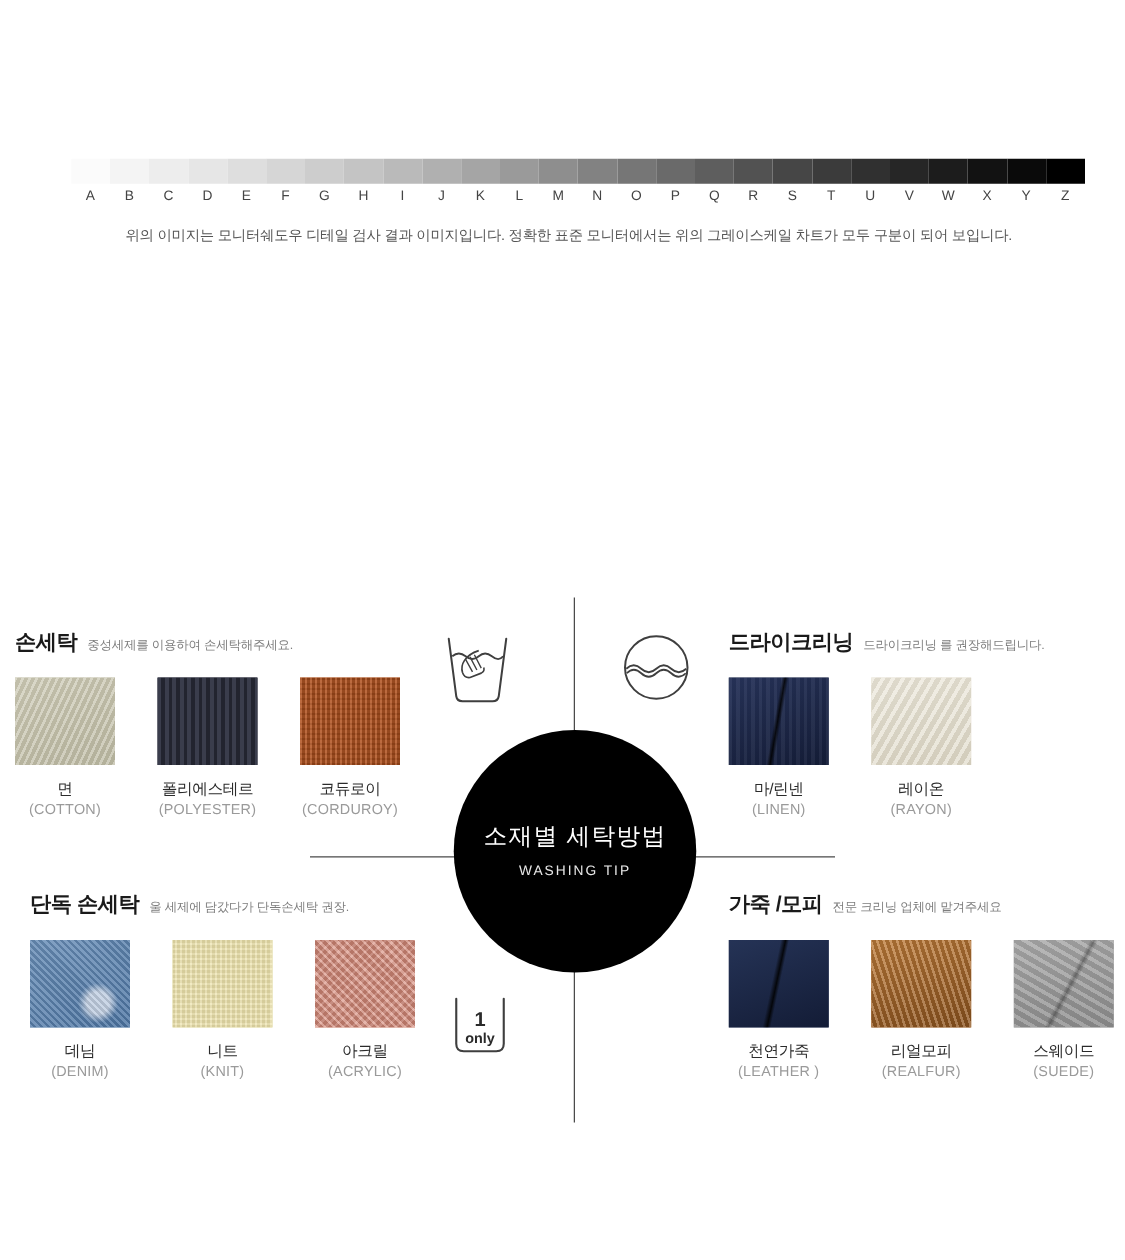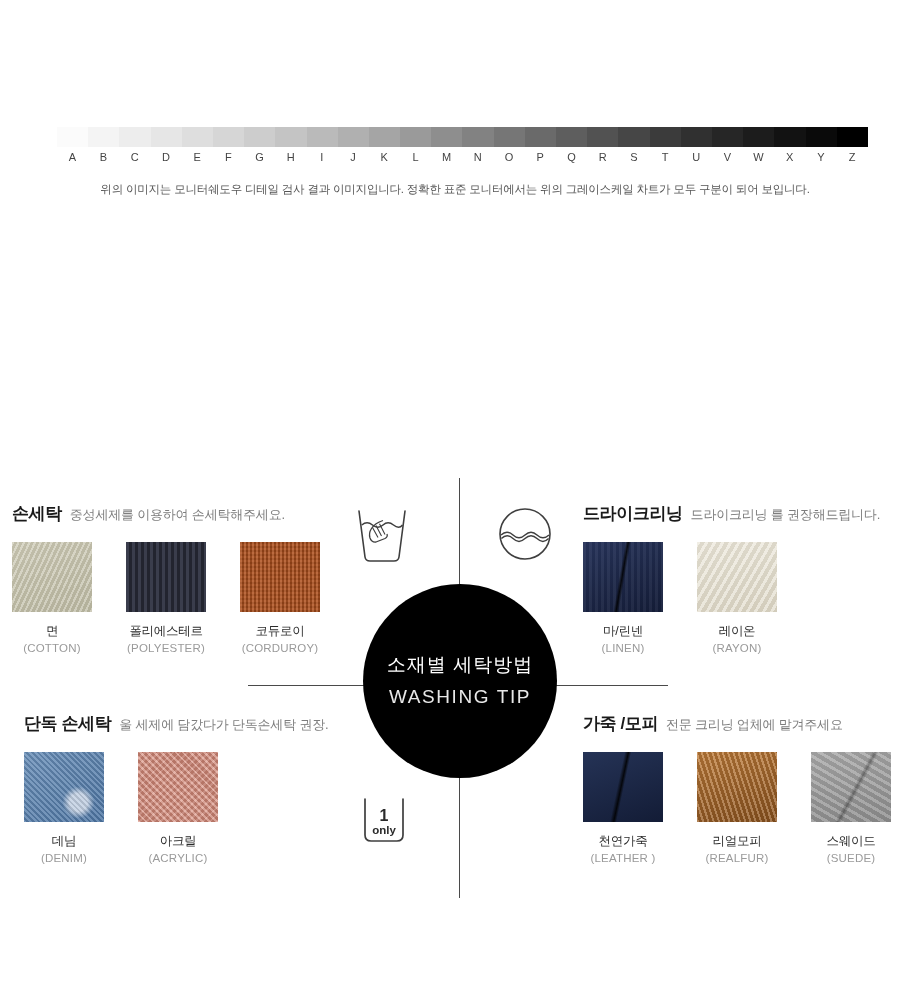--- a/index.html
+++ b/index.html
@@ -110,21 +110,21 @@
     z-index: 5;
   }
   #center-badge .badge-ko {
     font-size: 19px;
     font-weight: 500;
     letter-spacing: 1px;
     line-height: 1.2;
   }
   #center-badge .badge-en {
     margin-top: 9px;
-    font-size: 19px;
+    font-size: 11px;
     letter-spacing: 1.6px;
     color: #e8e8e8;
   }
 
   
   .quad {
     position: absolute;
     width: 340px;
   }
   .quad.q-tl { left: 12px;  top: 42px; }
@@ -137,21 +137,21 @@
     white-space: nowrap;
   }
   .quad-title {
     font-size: 17px;
     font-weight: bold;
     color: #1a1a1a;
     letter-spacing: -0.4px;
     margin-top: 16px;
   }
   .quad-desc {
-    font-size: 13px;
+    font-size: 10px;
     color: #7d7d7d;
     letter-spacing: -0.2px;
     margin-left: 8px;
   }
 
   .swatch-row {
     margin-top: 14px;
     display: flex;
     gap: 34px;
   }
@@ -392,20 +392,27 @@
       <div class="quad-head"><span class="quad-title">단독 손세탁</span><span class="quad-desc">울 세제에 담갔다가 단독손세탁 권장.</span></div>
       <div class="swatch-row">
         <div class="swatch-cell">
           <div class="swatch" style="background: rgb(91, 130, 173);">
             <div class="tex tex-denim"></div>
           </div>
           <div class="swatch-ko">데님</div>
           <div class="swatch-en">(DENIM)</div>
         </div>
         <div class="swatch-cell">
+          <div class="swatch" style="background: rgb(236, 226, 171);">
+            <div class="tex tex-knit"></div>
+          </div>
+          <div class="swatch-ko">니트</div>
+          <div class="swatch-en">(KNIT)</div>
+        </div>
+        <div class="swatch-cell">
           <div class="swatch" style="background: rgb(214, 138, 121);">
             <div class="tex tex-acrylic"></div>
           </div>
           <div class="swatch-ko">아크릴</div>
           <div class="swatch-en">(ACRYLIC)</div>
         </div>
       </div>
     </div>
   <div class="quad q-tr" id="quad-2">
       <div class="quad-head"><span class="quad-title">드라이크리닝</span><span class="quad-desc">드라이크리닝 를 권장해드립니다.</span></div>

